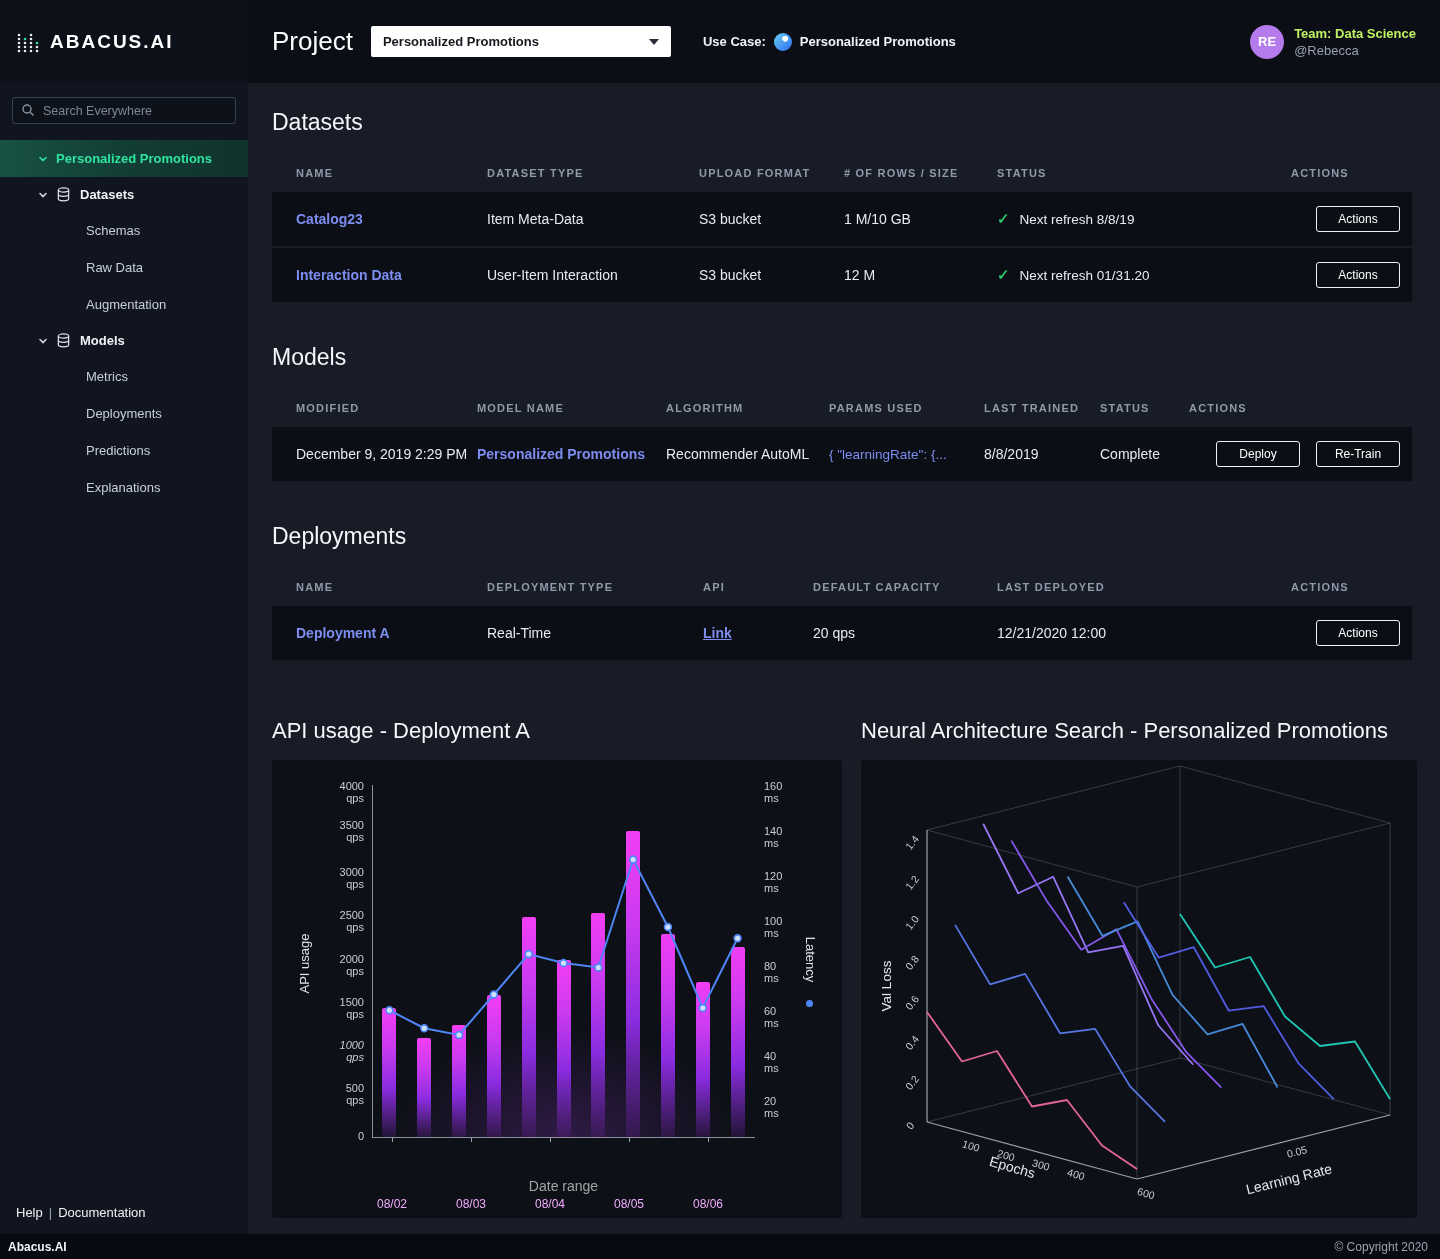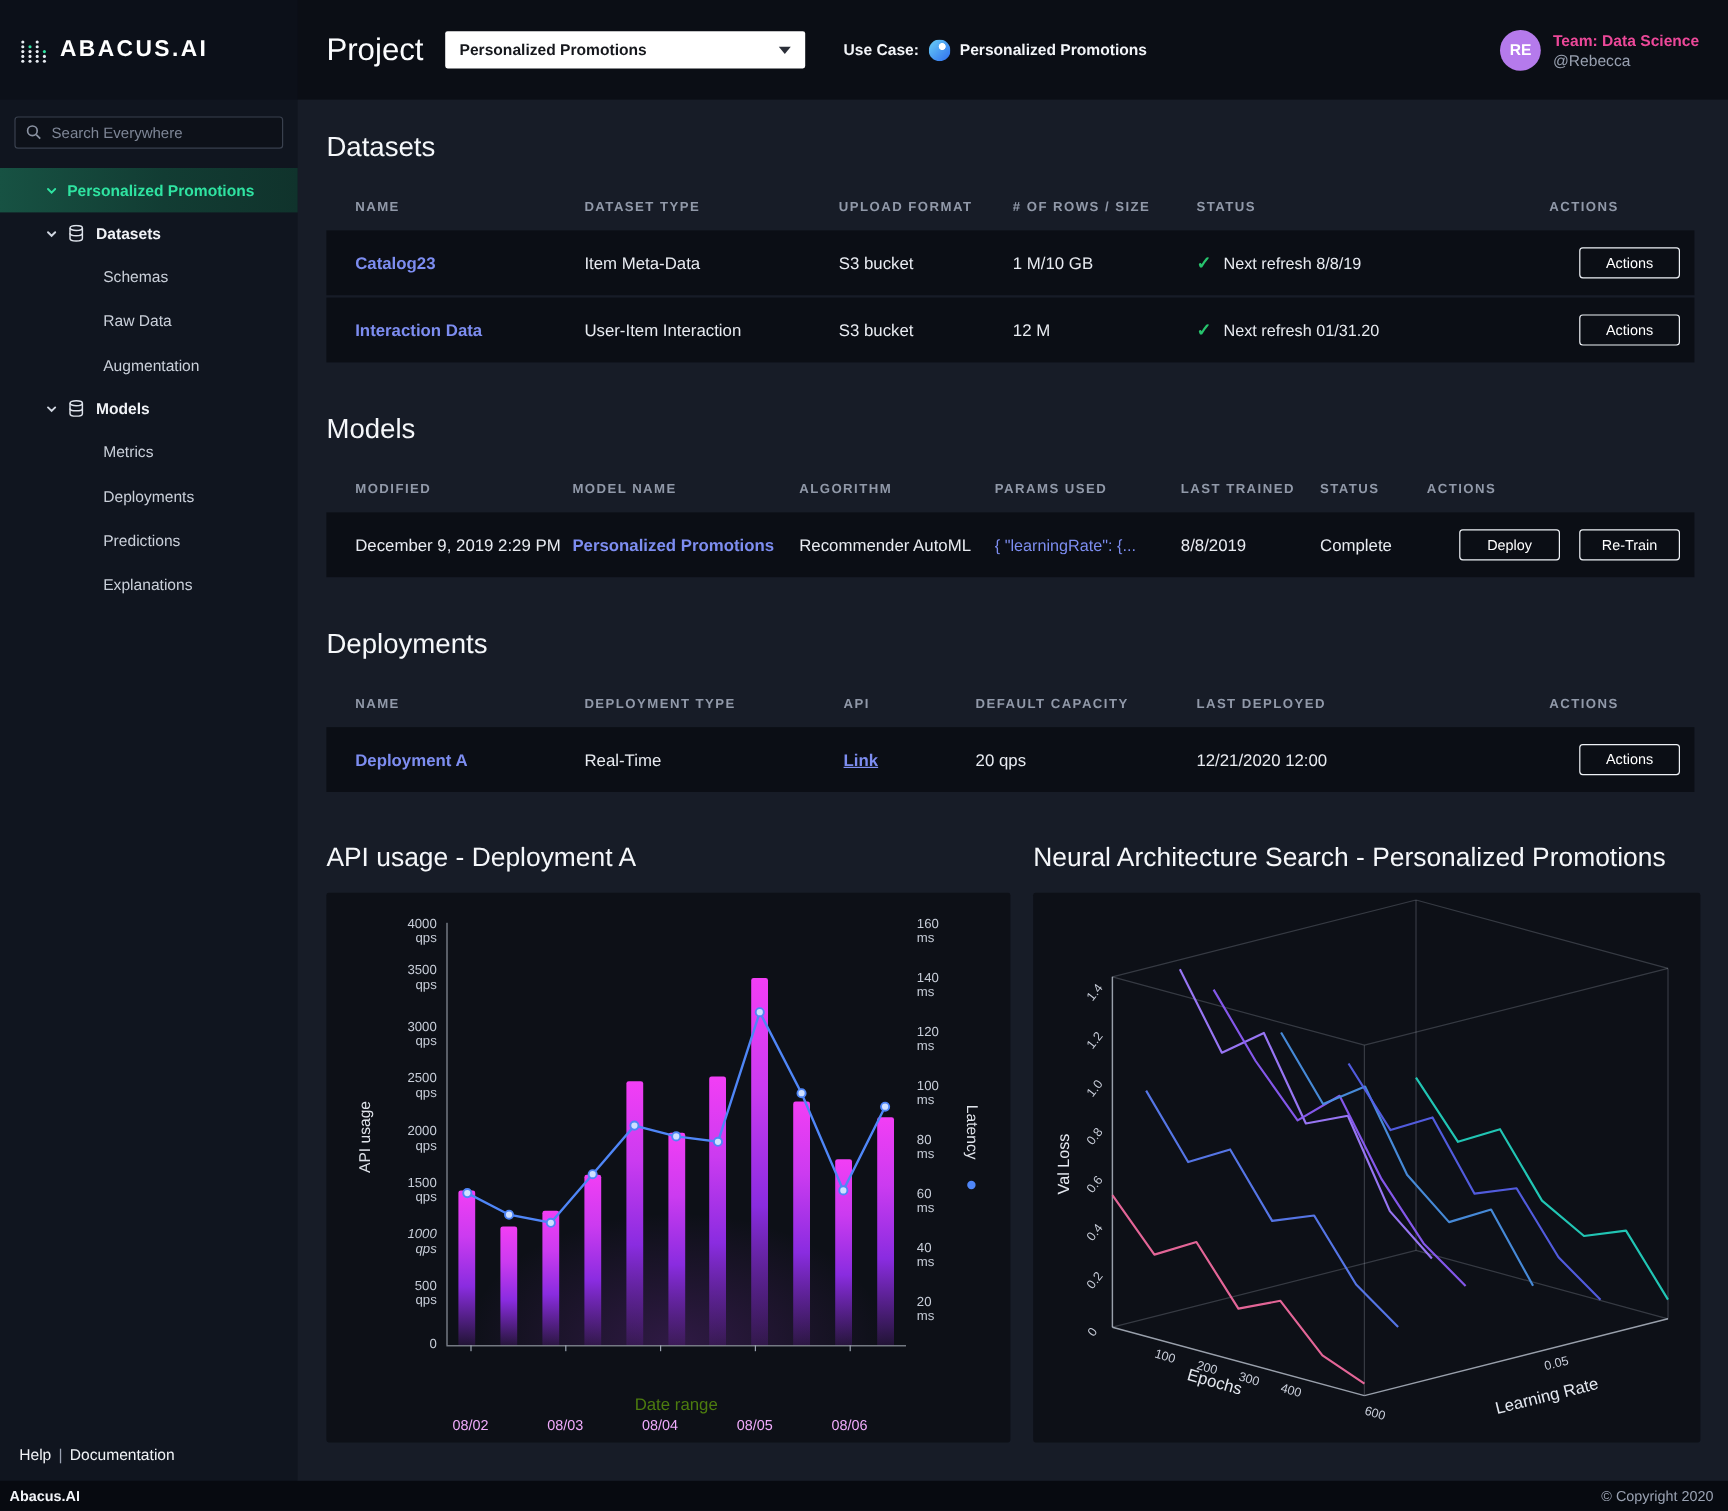--- a/index.html
+++ b/index.html
@@ -20,21 +20,21 @@
   .select-box { width:300px; height:31px; background:#ffffff; color:#16181d; font-size:13px; font-weight:bold;
     display:flex; align-items:center; justify-content:space-between; padding:0 12px; border-radius:2px; cursor:pointer; }
   .caret-down { width:0; height:0; border-left:5px solid transparent; border-right:5px solid transparent; border-top:6px solid #2a2e38; }
   .use-case { display:flex; align-items:center; gap:8px; margin-left:32px; font-size:13px; font-weight:bold; color:#f2f4f8; }
   .uc-icon { width:18px; height:18px; border-radius:50%; flex:none;
     background: radial-gradient(circle at 62% 32%, #ffffff 0 2.6px, transparent 3.2px), linear-gradient(135deg,#6ad0f5,#2e6df0); }
   .user-block { margin-left:auto; display:flex; align-items:center; gap:10px; }
   .avatar { width:34px; height:34px; border-radius:50%; background:#b57aec; color:#fff;
     display:flex; align-items:center; justify-content:center; font-size:13px; font-weight:bold; cursor:pointer; }
   .user-lines { font-size:13px; line-height:17px; }
-  .user-team { font-weight:bold; color:#ec4899; }
+  .user-team { font-weight:bold; color:#bef264; }
   .user-handle { color:#98a0b0; }
 
   
   .middle { flex:1; display:flex; min-height:0; }
 
   
   .sidebar { width:248px; flex:none; background:#10151f; display:flex; flex-direction:column; padding-top:14px; }
   .search-wrap { margin:0 12px 16px; position:relative; }
   .search-input { width:100%; height:27px; background:#0d1119; border:1px solid #39404e; border-radius:3px;
     color:#c6ccd6; font-size:12.5px; padding:0 8px 0 30px; font-family:inherit; outline:none; }
@@ -69,40 +69,40 @@
   .params { color:#7d8df0; white-space:nowrap; overflow:hidden; font-size:13.5px; padding-right:6px; }
   .status-cell { display:flex; align-items:center; gap:10px; font-size:13.5px; }
   .check { color:#27c46d; font-size:15px; font-weight:bold; }
   .actions-cell { display:flex; justify-content:flex-end; gap:16px; padding-right:12px; }
   .btn { background:transparent; border:1px solid #eef1f6; color:#ffffff; font-size:12px; font-family:inherit;
     width:84px; height:26px; border-radius:3px; cursor:pointer; }
 
   
   .charts-row { display:flex; gap:19px; margin-top:38px; }
   .chart-col { display:flex; flex-direction:column; }
-  .chart-title { font-size:22px; font-weight:400; margin:0 0 16px; color:#f5f7fa; }
+  .chart-title { font-size:22px; font-weight:400; margin:16px 0 16px; color:#f5f7fa; }
   .panel { background:#0d1017; position:relative; border-radius:2px; }
   #api-panel { width:570px; height:458px; }
   #nas-panel { width:556px; height:458px; }
   .axisline { position:absolute; background:#c3cad6; opacity:.7; }
   .bar { position:absolute; width:14px; border-radius:2px 2px 0 0;
     background:linear-gradient(180deg,#f23ef5 0%, #cb3bf0 30%, #8a2ce0 62%, rgba(106,34,160,0.22) 100%); }
   .glow { position:absolute; pointer-events:none;
     background:radial-gradient(ellipse at 50% 100%, rgba(170,60,230,0.22), transparent 65%); }
   .ytick { position:absolute; font-size:11px; color:#c7cdd8; line-height:12px; display:flex; flex-direction:column; }
   .ytick.left { align-items:flex-end; text-align:right; }
   .ytick.right { align-items:flex-start; }
   .xdate { position:absolute; font-size:12px; color:#f0abfc; text-align:center;margin-top:48px; }
   .xtick-mark { position:absolute; background:#9aa2b0; }
   .overlay { position:absolute; left:0; top:0; width:570px; height:458px; pointer-events:none; }
   .vlabel { position:absolute; font-size:13px; color:#dfe3ea; width:110px; text-align:center; }
   #api-left-label { left:-23px; top:196px; transform:rotate(-90deg); }
   #api-right-label { left:483px; top:192px; transform:rotate(90deg); }
   .legend-dot { position:absolute; left:534px; top:240px; width:7px; height:7px; border-radius:50%; background:#4f86f7; }
-  .xaxis-label { position:absolute; left:100px; width:383px; top:418px; text-align:center; font-size:14px; color:#4d7c0f; }
+  .xaxis-label { position:absolute; left:100px; width:383px; top:418px; text-align:center; font-size:14px; color:#a3a3a3; }
   #nas-svg { position:absolute; left:0; top:0; }
 
   
   .appfooter { height:25px; flex:none; background:#070a10; display:flex; align-items:center;
     justify-content:space-between; padding:0 12px 0 8px; font-size:12px; }
   .footer-left { font-weight:bold; color:#f2f4f8; }
   .footer-right { color:#9aa2b2; }
 </style>
 </head>
 <body>

